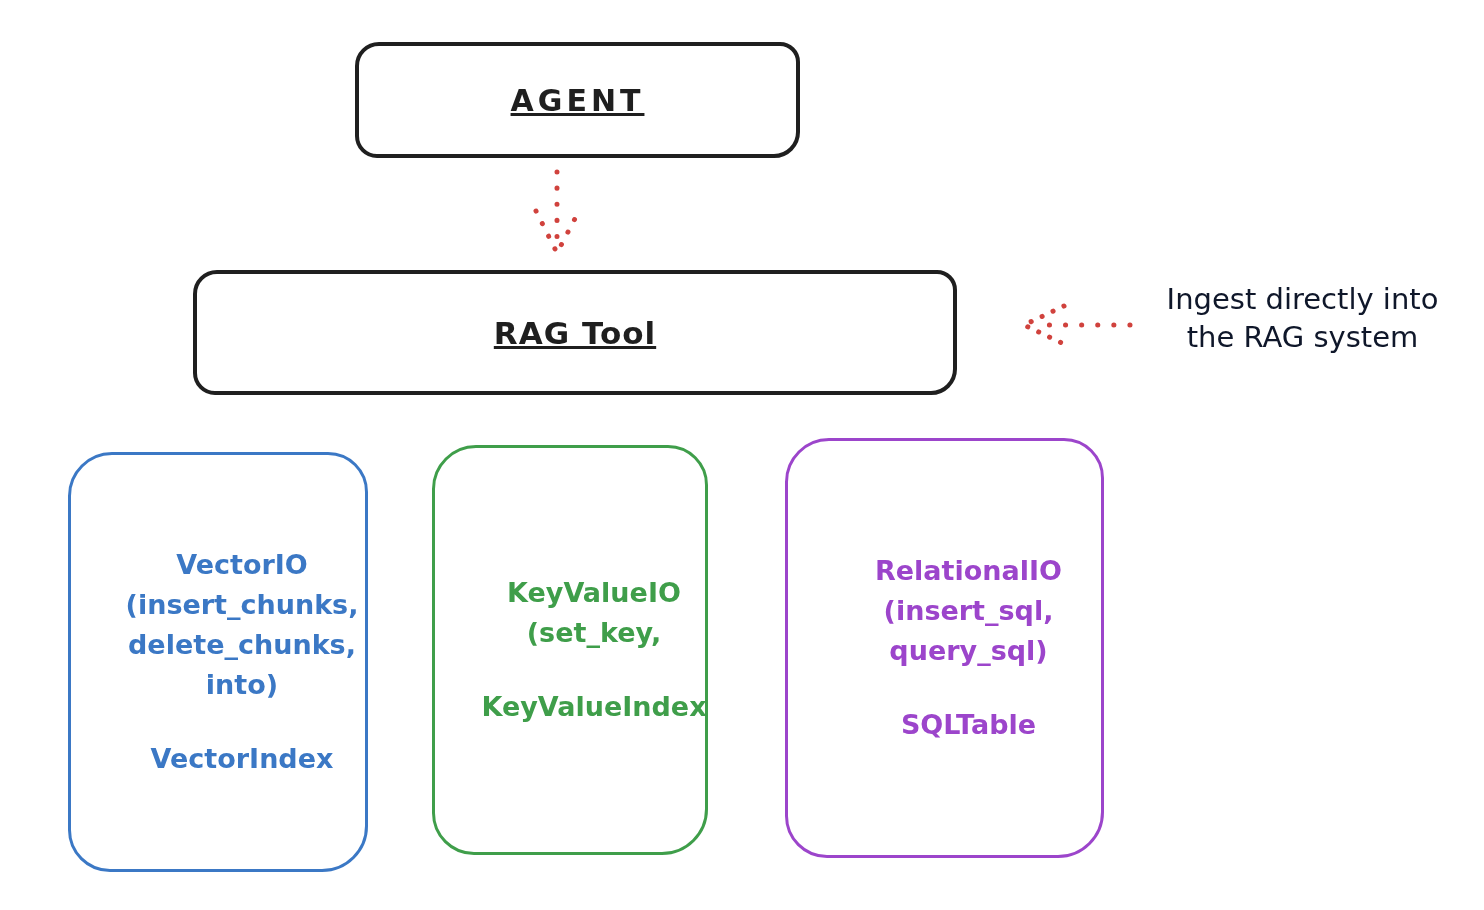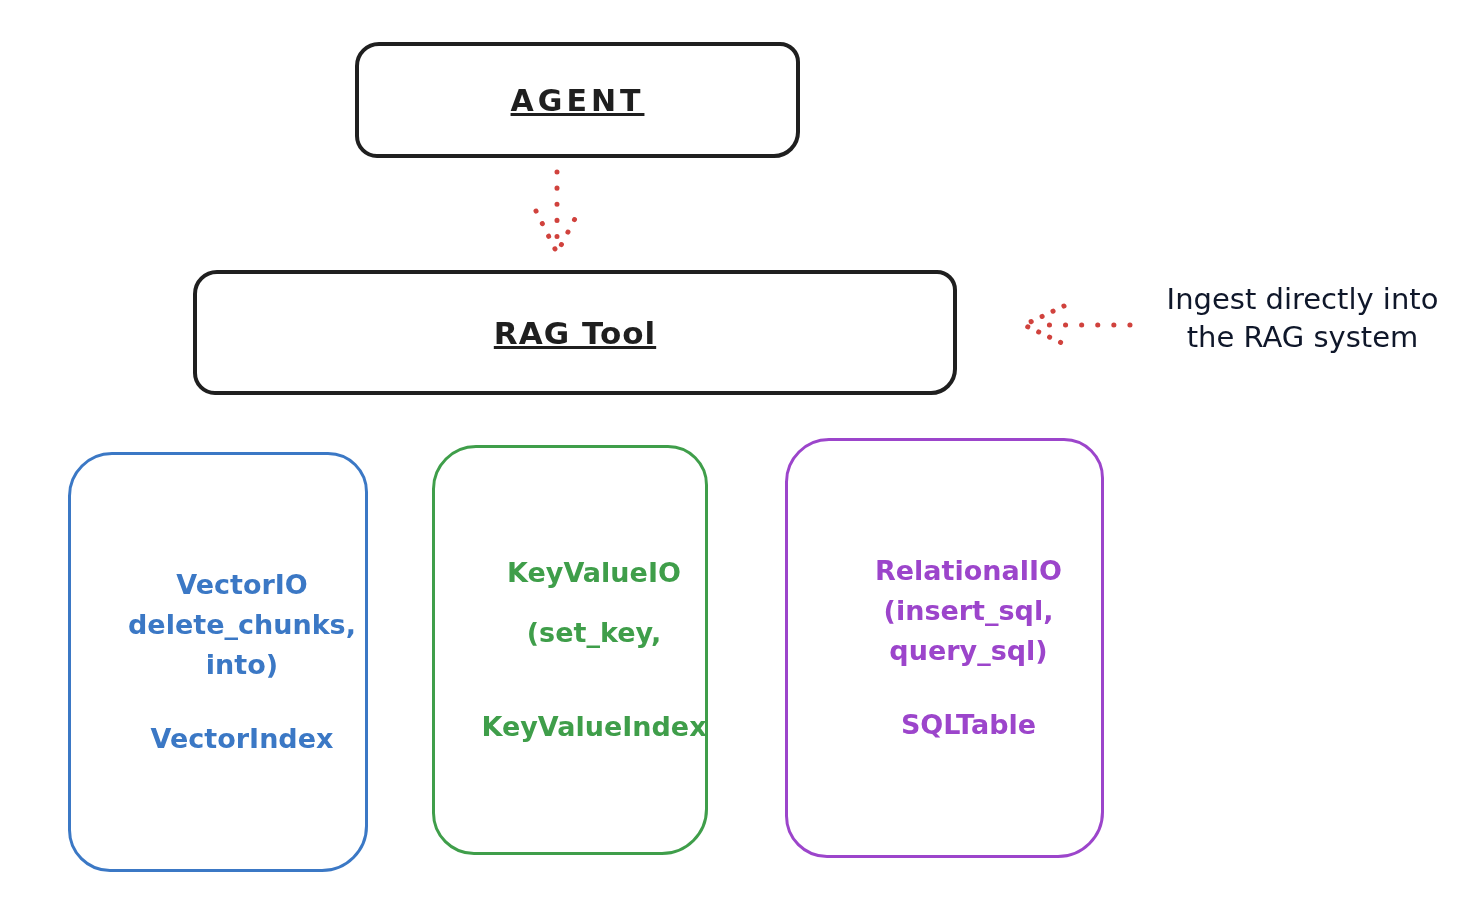--- a/index.html
+++ b/index.html
@@ -65,21 +65,20 @@
     left: 68px; top: 452px;
     width: 300px; height: 420px;
     border: 3.5px solid #3b78c5;
     color: #3b78c5;
   }
   .keyvalue-node {
     left: 432px; top: 445px;
     width: 276px; height: 410px;
     border: 3.5px solid #3f9e4a;
     color: #3f9e4a;
-    gap: 20px;
   }
   .relational-node {
     left: 785px; top: 438px;
     width: 319px; height: 420px;
     border: 3.5px solid #9c45cb;
     color: #9c45cb;
   }
   .store-footer {
     margin-top: 34px;
   }
@@ -118,20 +117,21 @@
     <span class="rag-label">RAG Tool</span>
   </div>
 
   <div class="annotation">
     <div>Ingest directly into</div>
     <div>the RAG system</div>
   </div>
 
   <div class="node store-node vector-node">
     <div>VectorIO</div>
+    <div>(insert_chunks,</div>
     <div>delete_chunks,</div>
     <div>into)</div>
     <div class="store-footer">VectorIndex</div>
   </div>
 
   <div class="node store-node keyvalue-node">
     <div>KeyValueIO</div>
     <div>(set_key,</div>
     <div class="store-footer">KeyValueIndex</div>
   </div>

